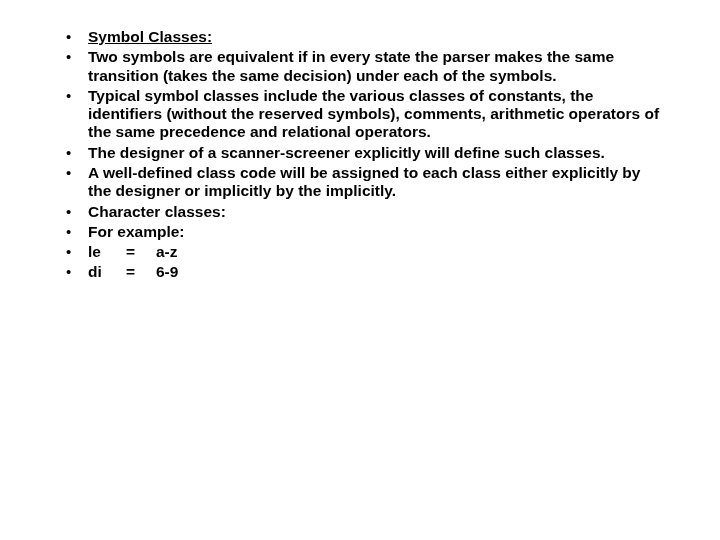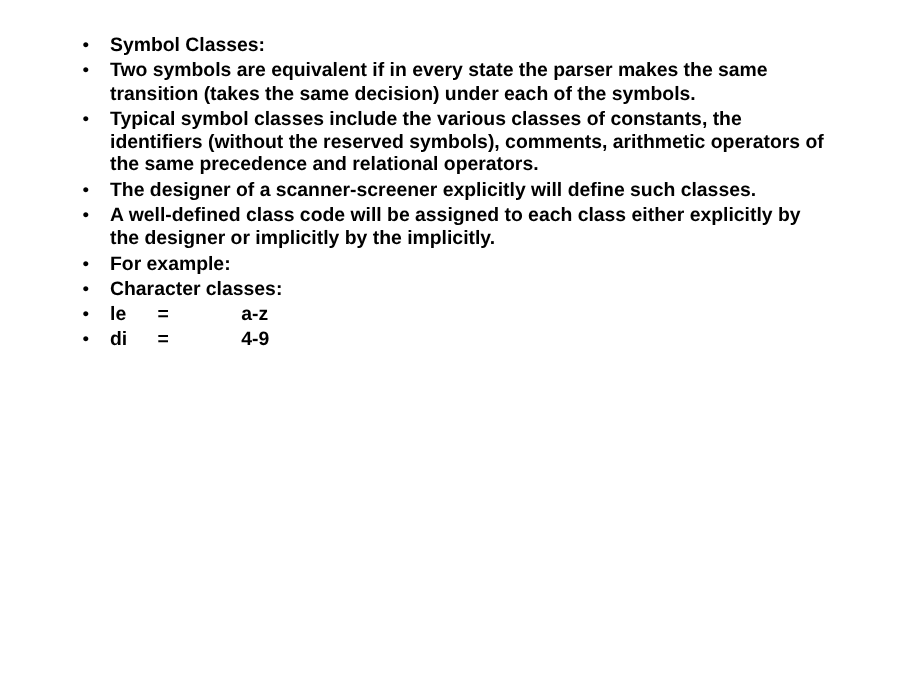--- a/index.html
+++ b/index.html
@@ -33,38 +33,39 @@
   ul.bullets > li::before {
     content: "•";
     position: absolute;
     left: 6px;
     top: 0;
     font-size: 15px;
     line-height: 1.18;
     font-weight: 400;
   }
   .underline {
+    text-decoration: underline;
   }
   
   .t1 { display: inline-block; width: 38px; }
   .t2 { display: inline-block; width: 30px; text-align: left; }
-  .t3 { display: inline-block; width: 48px; margin-left: 37px; }
+  .t3 { display: inline-block; width: 48px; }
 </style>
 </head>
 <body>
 
 <div class="slide">
   <ul class="bullets">
     <li><span class="underline">Symbol Classes:</span></li>
     <li><span>Two symbols are equivalent if in every state the parser makes the same transition (takes the same decision) under each of the symbols.</span></li>
     <li><span>Typical symbol classes include the various classes of constants, the identifiers (without the reserved symbols), comments, arithmetic operators of the same precedence and relational operators.</span></li>
     <li><span>The designer of a scanner-screener explicitly will define such classes.</span></li>
     <li><span>A well-defined class code will be assigned to each class either explicitly by the designer or implicitly by the implicitly.</span></li>
+    <li><span>Character classes:</span></li>
     <li><span>For example:</span></li>
-    <li><span>Character classes:</span></li>
     <li>
       <span class="t1">le</span><span class="t2">=</span><span class="t3">a-z</span>
     </li>
     <li>
-      <span class="t1">di</span><span class="t2">=</span><span class="t3">4-9</span>
+      <span class="t1">di</span><span class="t2">=</span><span class="t3">6-9</span>
     </li>
   </ul>
 </div>
 
 </body></html>

